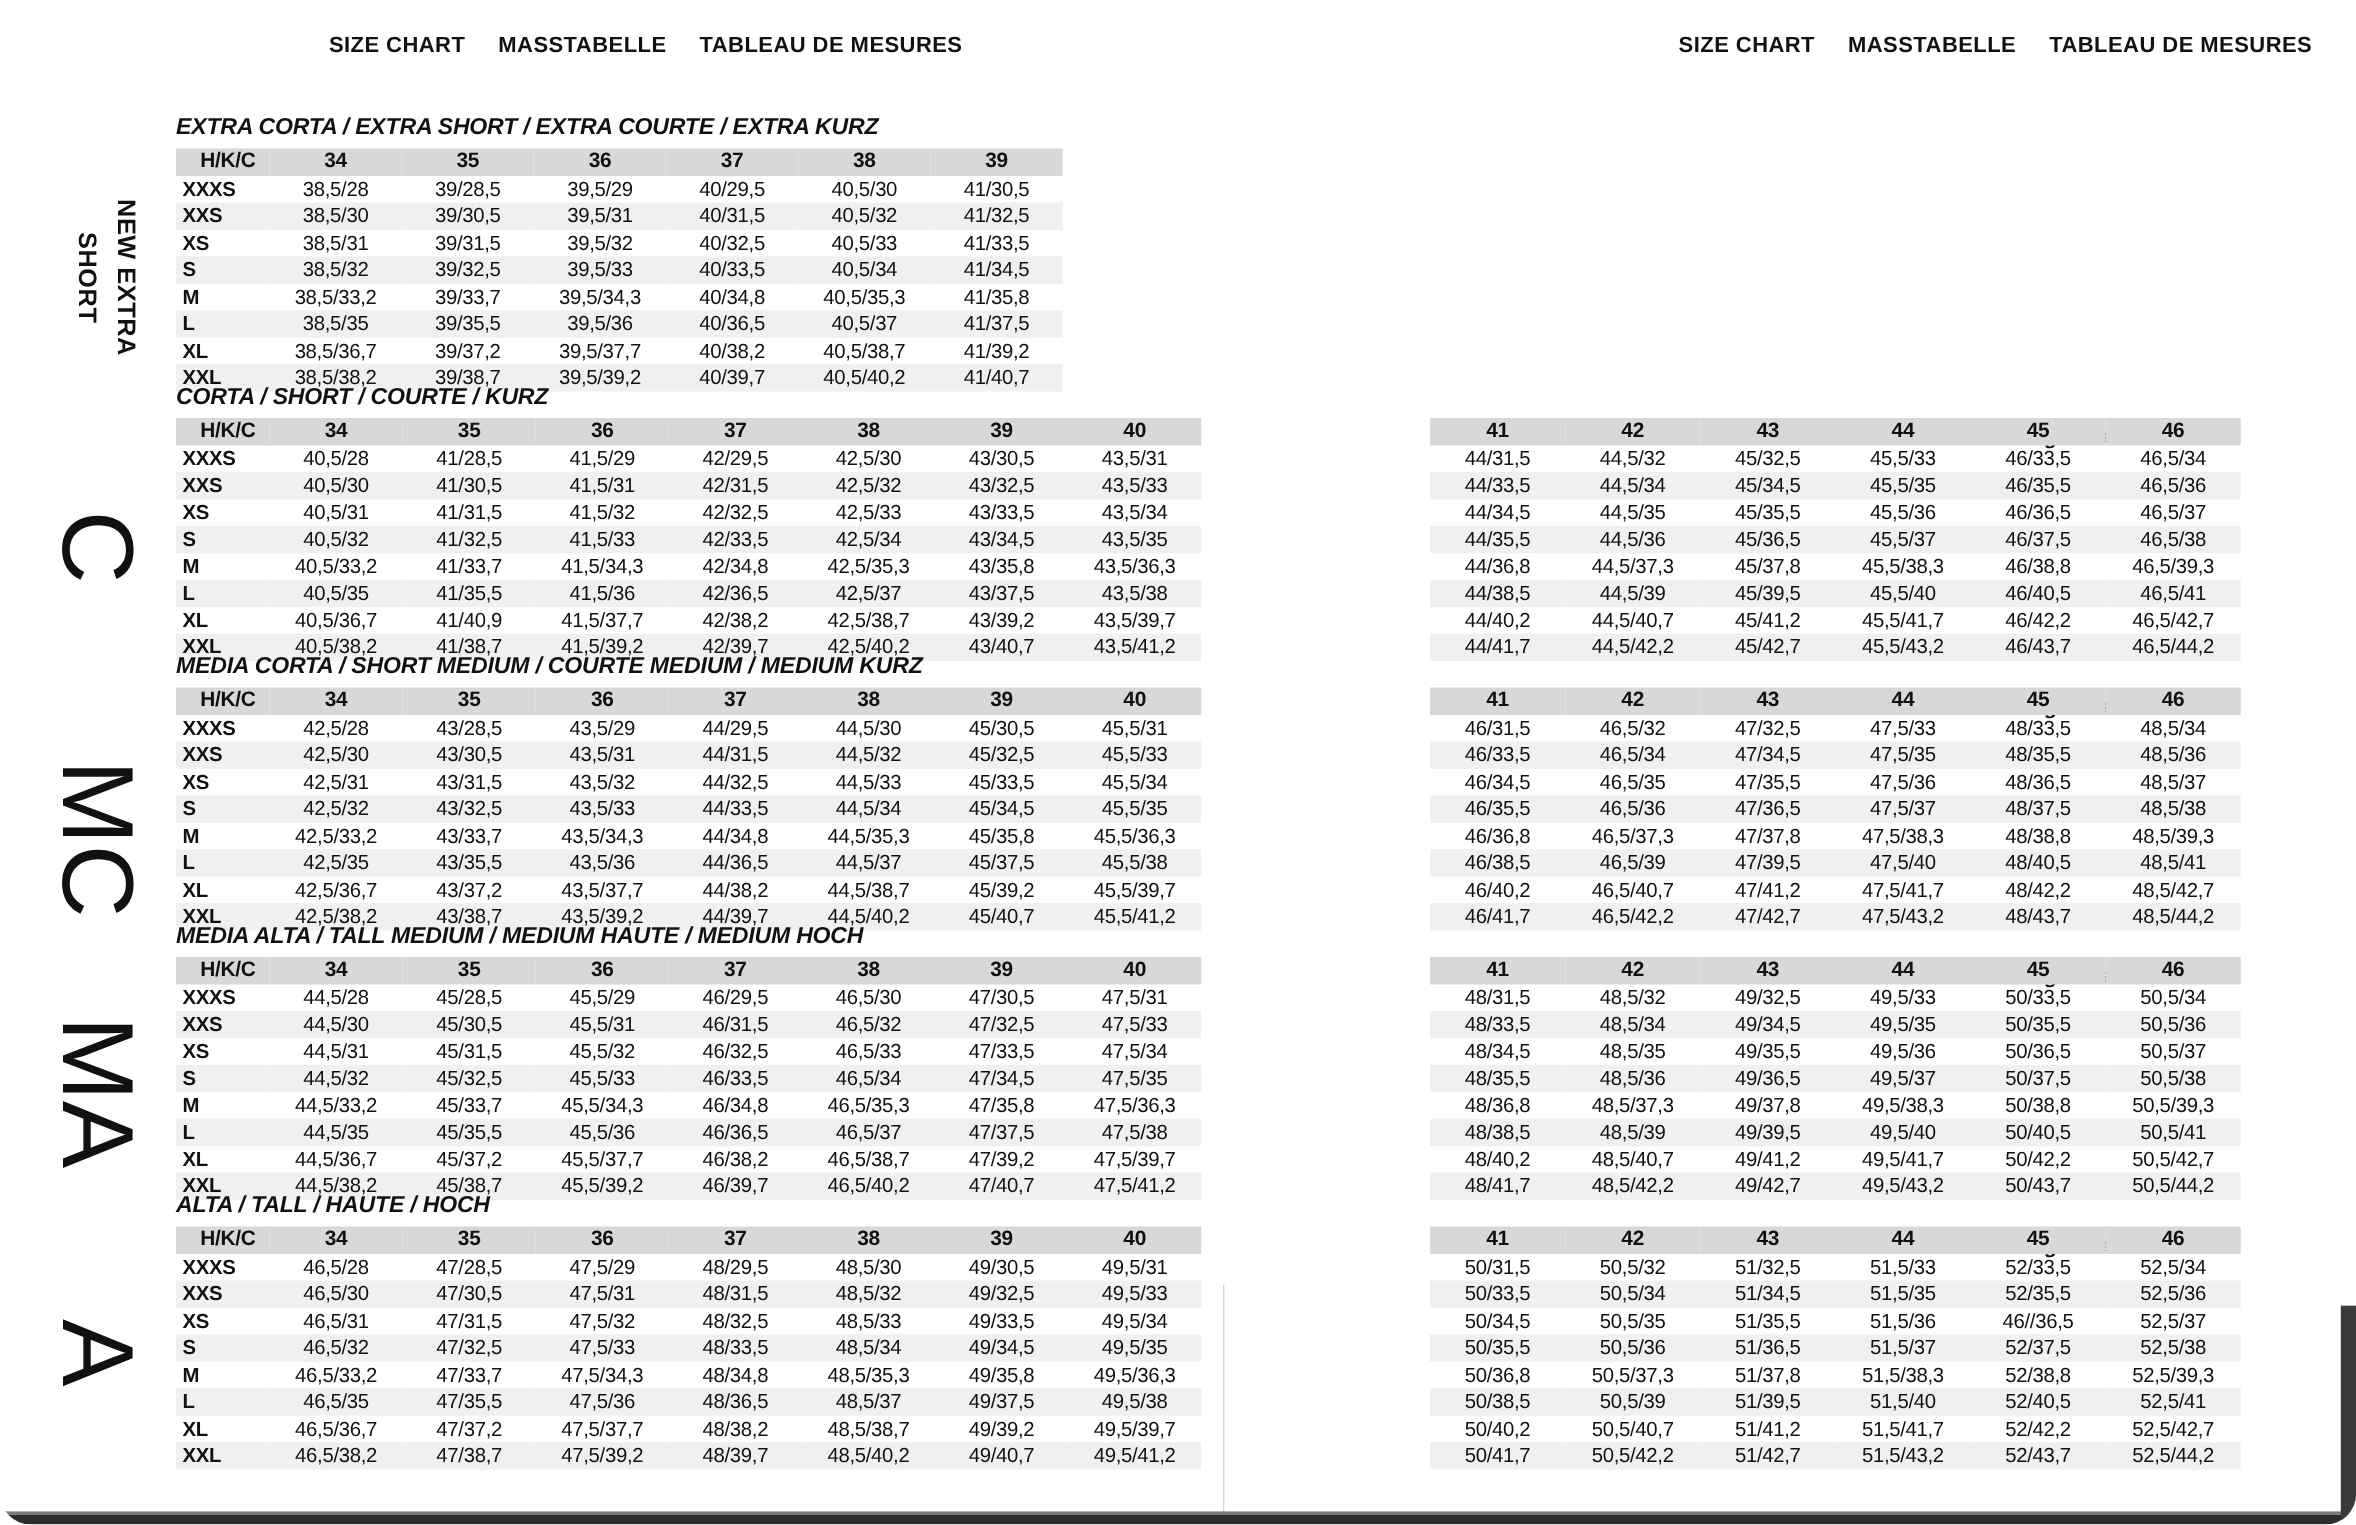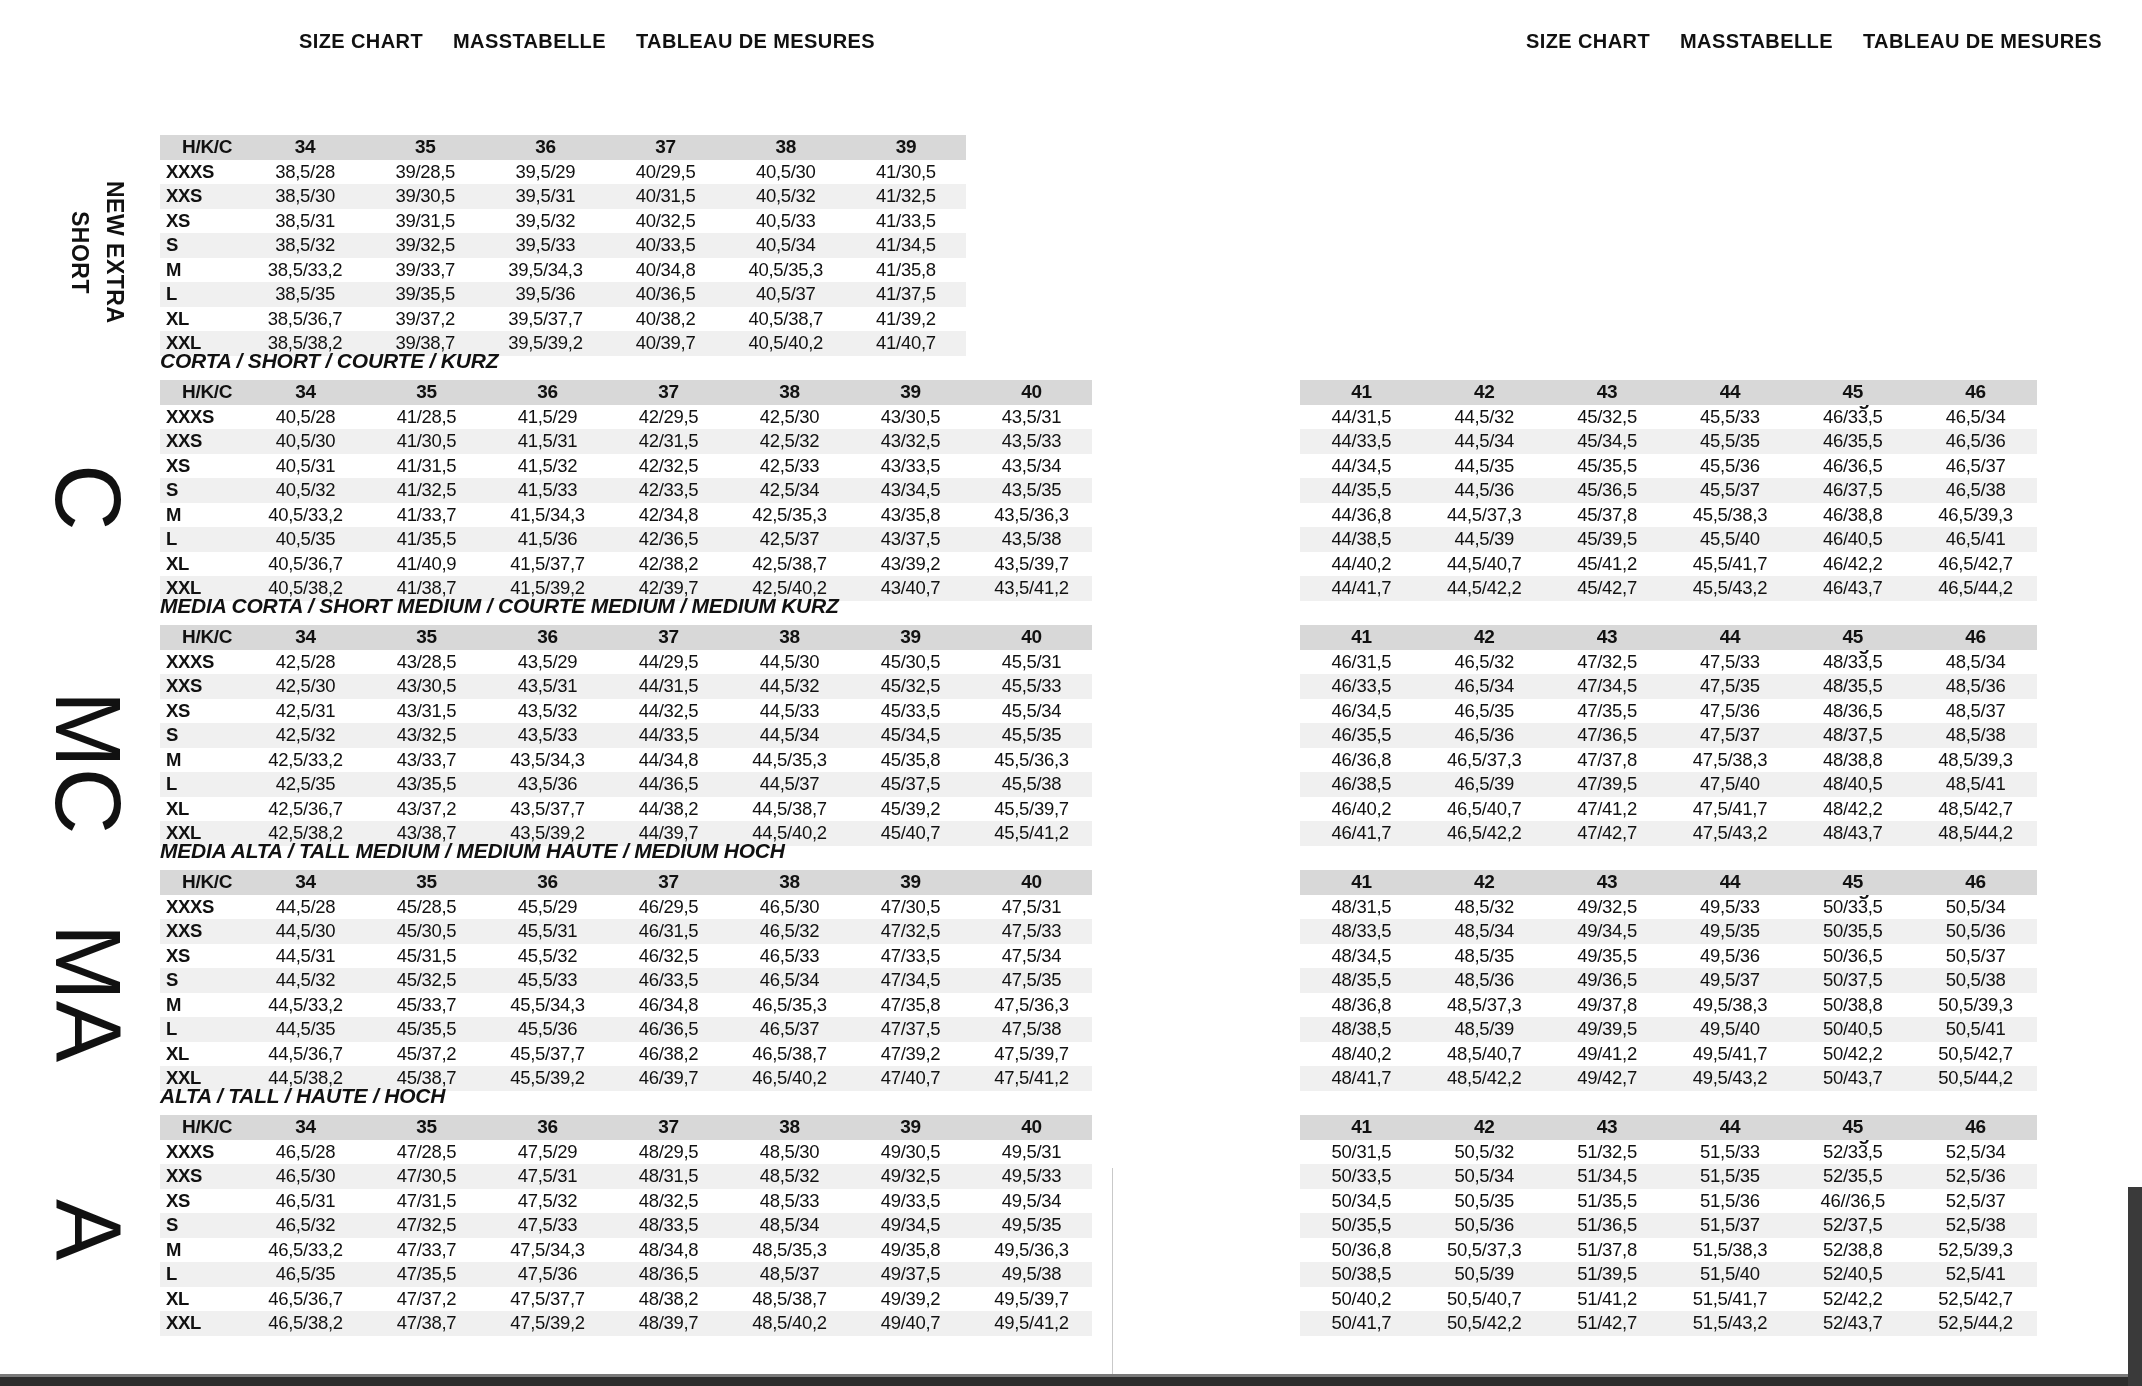--- a/index.html
+++ b/index.html
@@ -1,17 +1,17 @@
 <!DOCTYPE html>
 <html><head>
 <meta charset="utf-8">
 <style>
   html,body{margin:0;padding:0;background:#ffffff;}
   .page{position:relative;width:2142px;height:1386px;background:#ffffff;overflow:hidden;
-        font-family:"Liberation Sans",sans-serif;color:#111;}
+        font-family:"Liberation Sans",sans-serif;color:#111;border-radius:28px;}
   .hdr{position:absolute;top:30px;display:flex;gap:30px;justify-content:center;width:480px;
        font-weight:700;font-size:20px;letter-spacing:0.4px;white-space:nowrap;}
   .hdr-left{left:347px;}
   .hdr-right{left:1574px;}
   .side-label{position:absolute;left:52px;width:80px;writing-mode:vertical-rl;
               font-weight:700;font-size:23px;line-height:35px;white-space:pre-line;
               text-align:center;letter-spacing:0.5px;}
   .side-letter{position:absolute;left:42px;width:90px;writing-mode:vertical-rl;
                font-weight:400;font-size:92px;line-height:88px;text-align:center;}
   .tbl-title{position:absolute;left:160px;font-style:italic;font-weight:700;font-size:21px;
@@ -46,20 +46,21 @@
     <span>TABLEAU DE MESURES</span>
   </div>
 
   <div class="side-label" style="top:145px;height:215px;">NEW EXTRA
 SHORT</div>
   <div class="side-letter" style="top:452px;height:90px;">C</div>
   <div class="side-letter" style="top:688px;height:150px;">MC</div>
   <div class="side-letter" style="top:918px;height:150px;">MA</div>
   <div class="side-letter" style="top:1185px;height:90px;">A</div>
 
+  <div class="tbl-title" style="top:104px;">EXTRA CORTA / EXTRA SHORT / EXTRA COURTE / EXTRA KURZ</div>
   <div class="size-table" style="top: 135px; left: 160px; width: 806px; grid-template-columns: 85px repeat(6, 1fr);">
       <div class="cell th corner">H/K/C</div>
       <div class="cell th">34</div>
       <div class="cell th">35</div>
       <div class="cell th">36</div>
       <div class="cell th">37</div>
       <div class="cell th">38</div>
       <div class="cell th">39</div>
       <div class="cell rl">XXXS</div>
       <div class="cell td">38,5/28</div>

